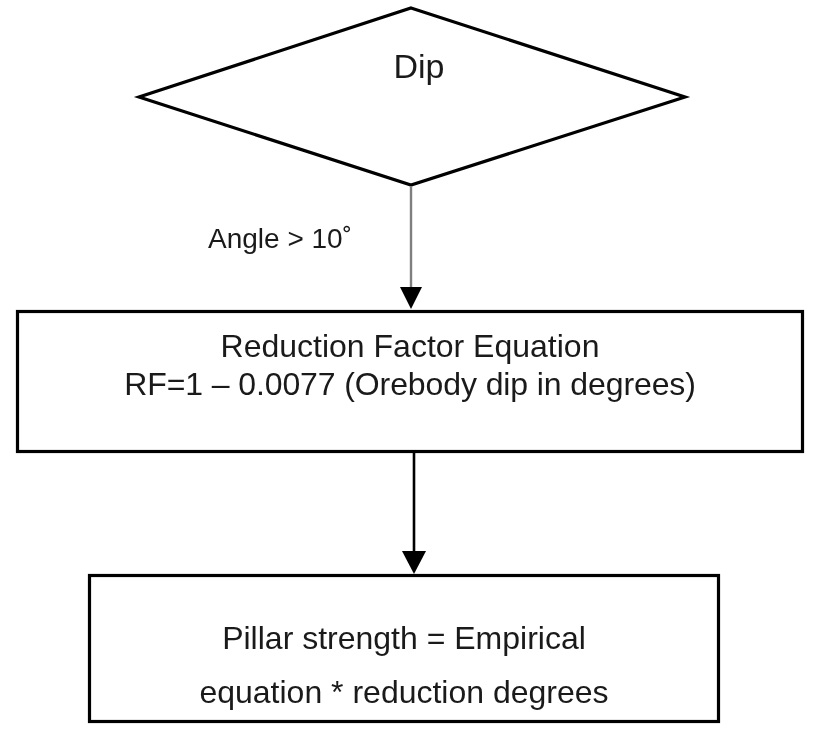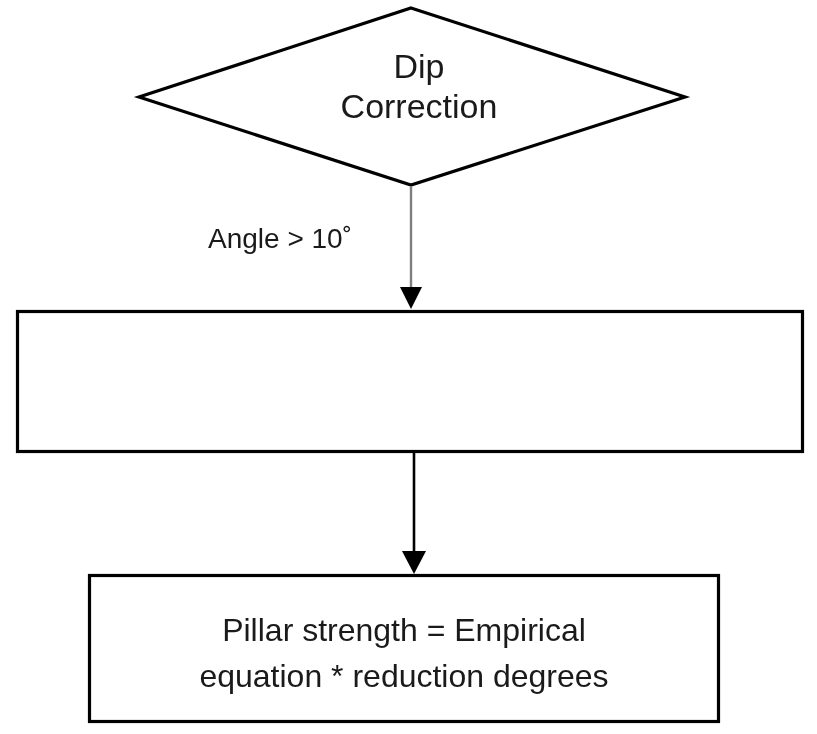--- a/index.html
+++ b/index.html
@@ -70,21 +70,21 @@
 
   
   #process-2-label {
     left: 90px;
     top: 604px;
     width: 628px;
     font-size: 32px;
   }
   #process-2-label .line {
     display: block;
-    margin-top: 8px;
+    margin-top: 16px;
   }
 </style>
 </head>
 <body>
 
 <div id="flowchart-canvas">
 
   <svg class="svg-layer" viewBox="0 0 817 734" xmlns="http://www.w3.org/2000/svg">
 
     <polygon points="411,8 685,97 411,185 139,97" fill="#ffffff" stroke="#000000" stroke-width="3.2" stroke-linejoin="miter"></polygon>
@@ -95,24 +95,27 @@
     <rect x="17.5" y="311.5" width="785" height="140" fill="#ffffff" stroke="#000000" stroke-width="3.2"></rect>
 
     <line x1="414" y1="453" x2="414" y2="553" stroke="#000000" stroke-width="2.6"></line>
     <polygon points="402,551 426,551 414,574" fill="#000000"></polygon>
 
     <rect x="89.5" y="575.5" width="629" height="146" fill="#ffffff" stroke="#000000" stroke-width="3.2"></rect>
   </svg>
 
   <div class="node-text" id="decision-label">
     <span class="line line-1">Dip</span>
-    <span class="line line-2">Correction</span>
   </div>
 
   <div class="node-text" id="edge-label-angle">Angle &gt; 10˚</div>
 
+  <div class="node-text" id="process-1-label">
+    <span class="line line-1">Reduction Factor Equation</span>
+    <span class="line line-2">RF=1 – 0.0077 (Orebody dip in degrees)</span>
+  </div>
 
   <div class="node-text" id="process-2-label">
     <span class="line line-1">Pillar strength = Empirical</span>
     <span class="line line-2">equation * reduction degrees</span>
   </div>
 
 </div>
 
 </body></html>

